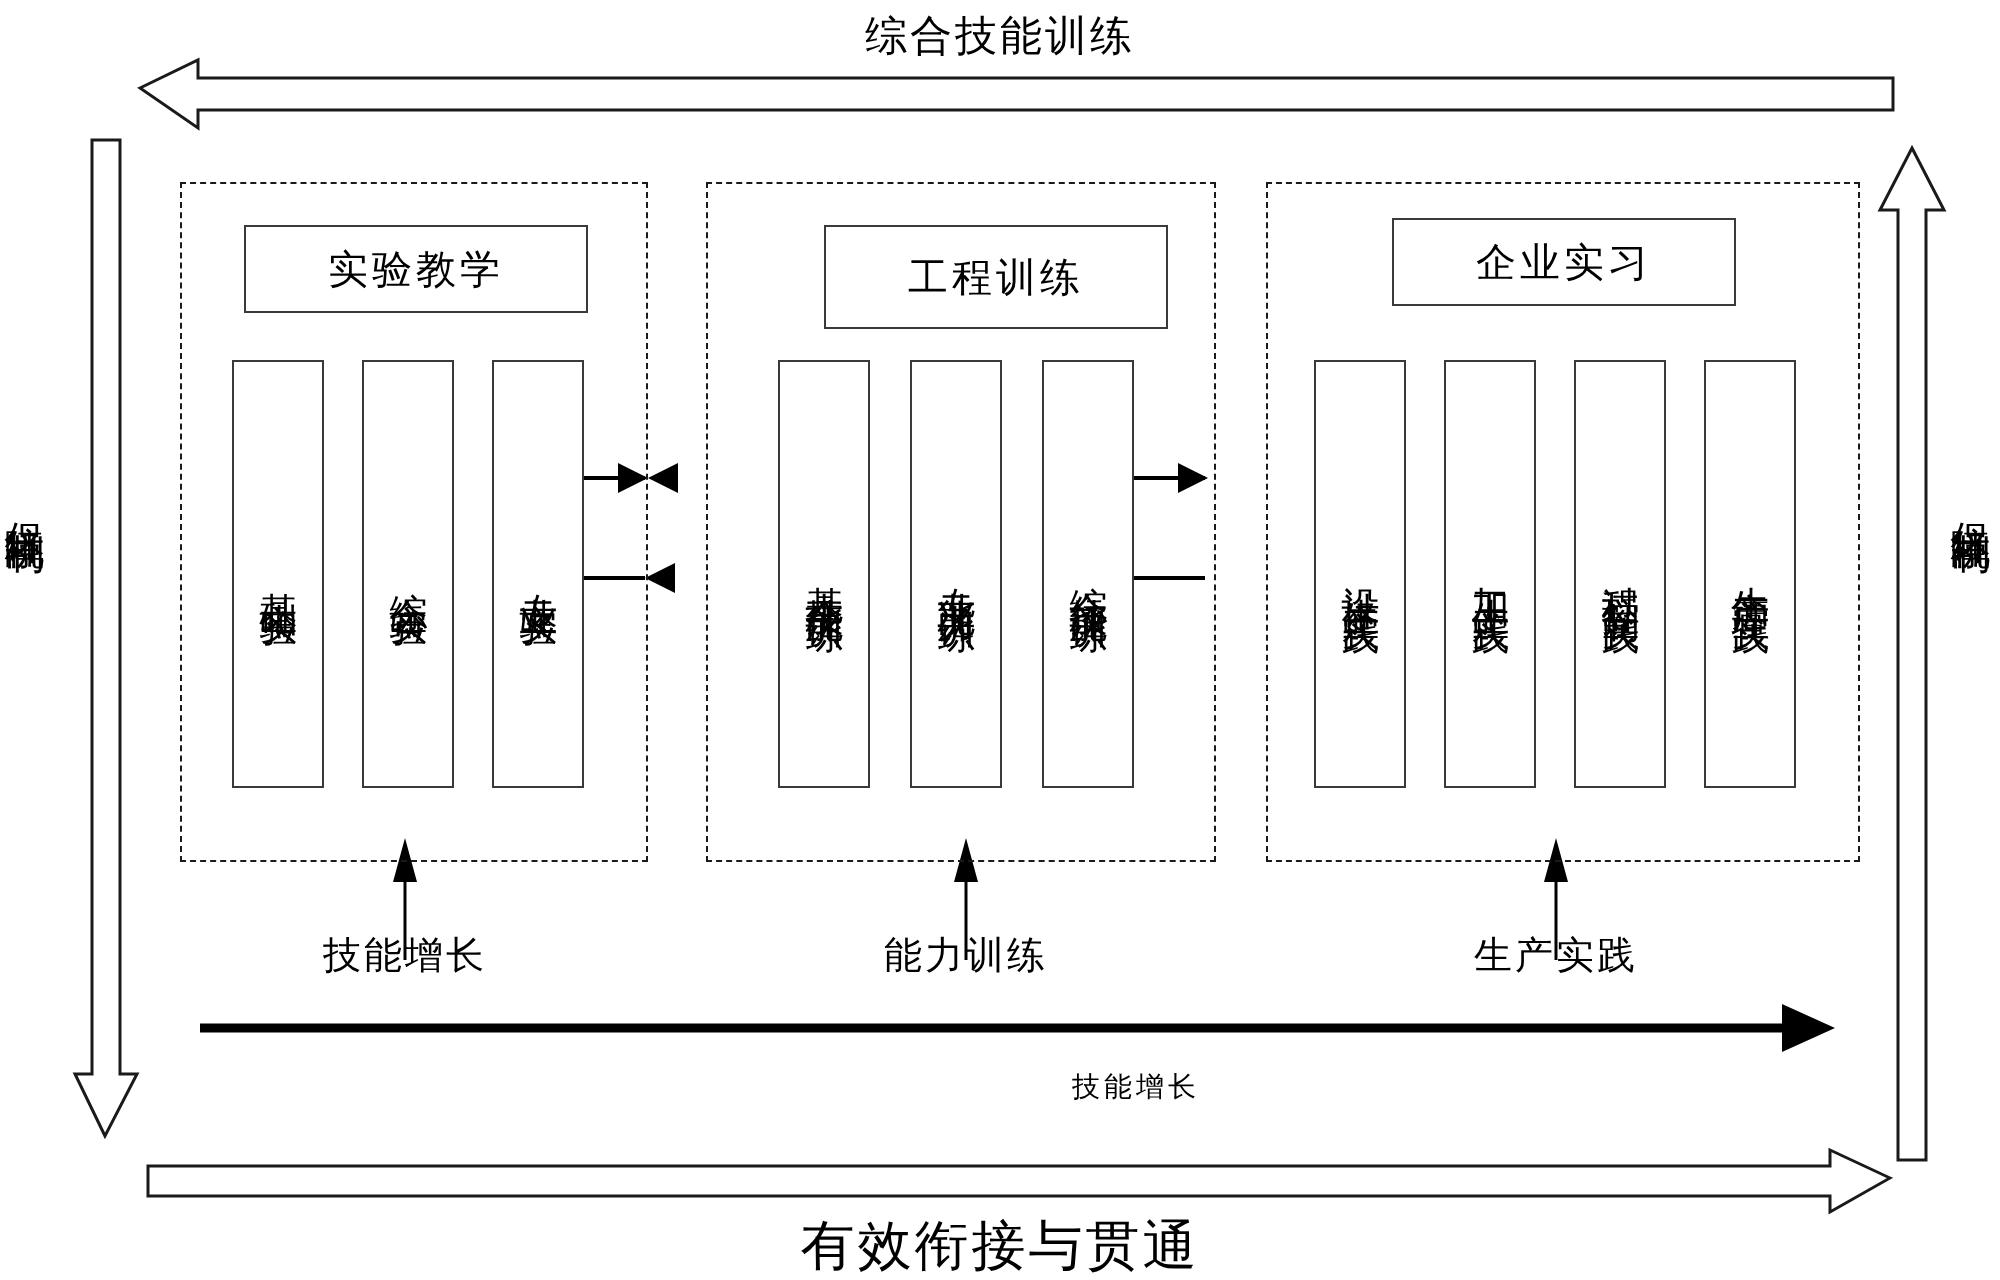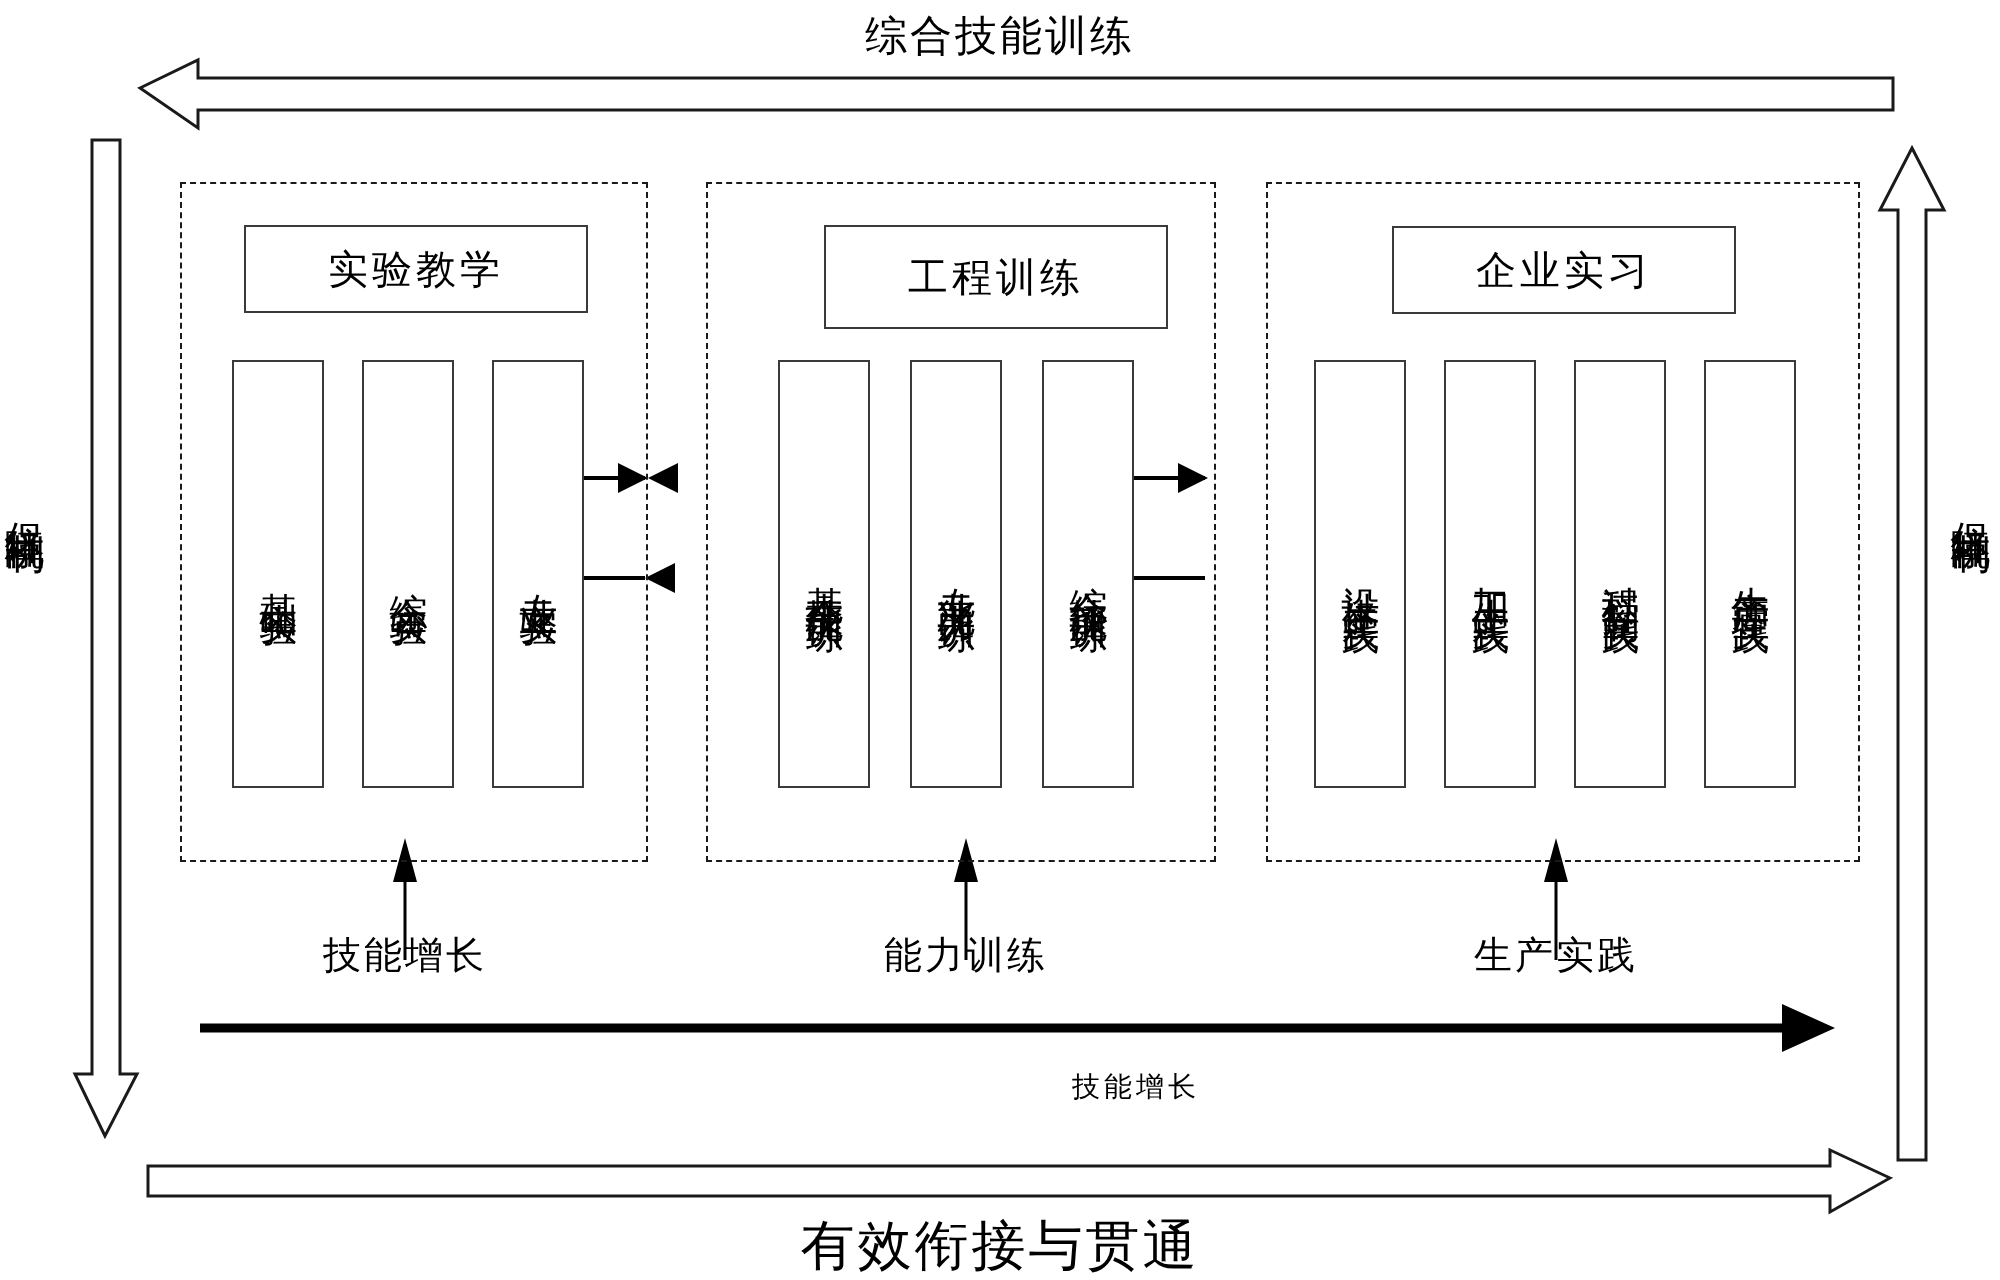--- a/index.html
+++ b/index.html
@@ -155,21 +155,21 @@
     <span class="vtxt">专业能力训练</span>
   </div>
   <div class="vbox" style="left:1042px;top:360px;width:92px;height:428px;">
     <span class="vtxt">综合技能训练</span>
   </div>
 
   <div class="stage-label" style="left:846px;top:930px;width:240px;">能力训练</div>
 
   <div class="group" style="left:1266px;top:182px;width:594px;height:680px;"></div>
 
-  <div class="group-title" style="left:1392px;top:226px;width:344px;height:88px;">企业实习</div>
+  <div class="group-title" style="left:1392px;top:218px;width:344px;height:88px;">企业实习</div>
 
   <div class="vbox" style="left:1314px;top:360px;width:92px;height:428px;">
     <span class="vtxt">设计生产实践</span>
   </div>
   <div class="vbox" style="left:1444px;top:360px;width:92px;height:428px;">
     <span class="vtxt">加工生产实践</span>
   </div>
   <div class="vbox" style="left:1574px;top:360px;width:92px;height:428px;">
     <span class="vtxt">过程控制实践</span>
   </div>

